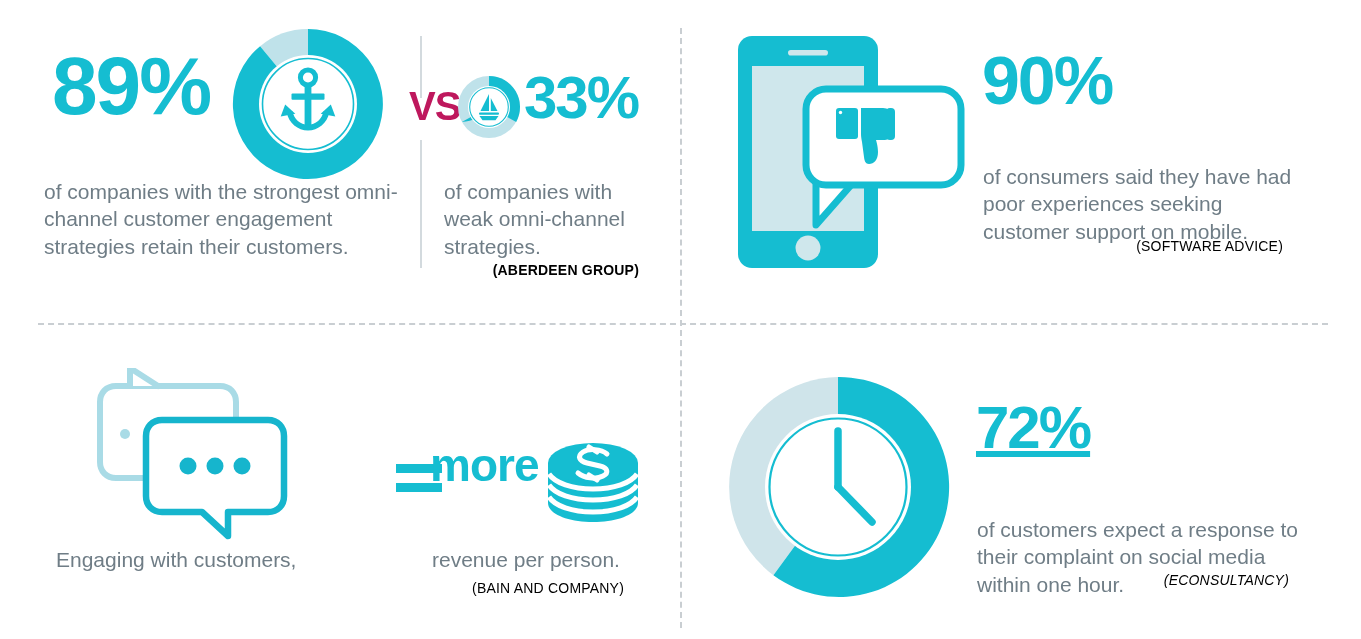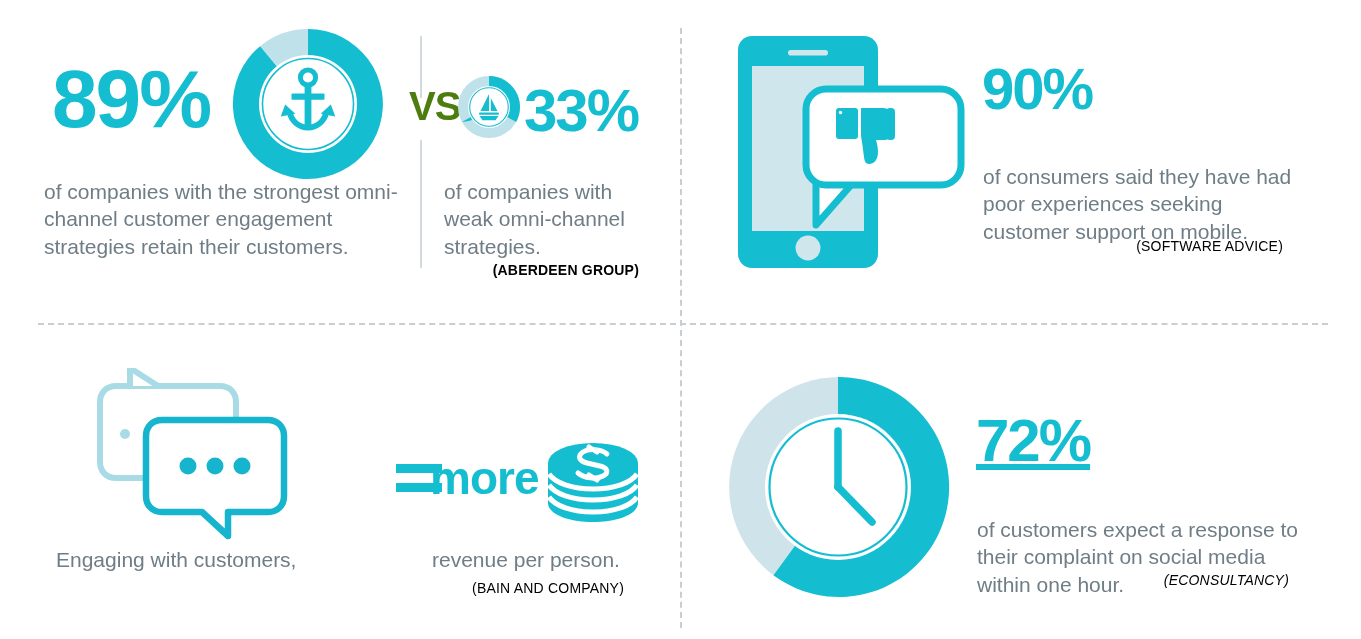--- a/index.html
+++ b/index.html
@@ -46,21 +46,20 @@
   .divider-v-solid.top    { top: 36px;  height: 62px; }
   .divider-v-solid.bottom { top: 140px; height: 128px; }
 
   
   .big-pct {
     color: #15bdd1;
     font-weight: bold;
     letter-spacing: -2px;
     line-height: 0.95;
     white-space: nowrap;
-    margin-top: 13px;
   }
   .body-text {
     color: #6f7d86;
     font-size: 21px;
     line-height: 1.30;
     font-weight: 400;
   }
   .source {
     color: #000000;
     font-size: 14px;
@@ -72,21 +71,21 @@
   
   #q1-pct89 {
     position: absolute;
     left: 52px; top: 47px;
     font-size: 82px;
   }
   #q1-donut89 { position: absolute; left: 228px; top: 24px; }
   #q1-vs {
     position: absolute;
     left: 409px; top: 84px;
-    color: #4d7c0f;
+    color: #be185d;
     font-size: 40px;
     font-weight: bold;
     letter-spacing: -1px;
   }
   #q1-donut33 { position: absolute; left: 456px; top: 74px; }
   #q1-pct33 {
     position: absolute;
     left: 524px; top: 69px;
     font-size: 60px;
   }
@@ -106,21 +105,21 @@
     width: 195px;
     text-align: right;
     font-weight: bold;
   }
 
   
   #q2-phone { position: absolute; left: 726px; top: 30px; }
   #q2-pct90 {
     position: absolute;
     left: 982px; top: 48px;
-    font-size: 58px;
+    font-size: 68px;
   }
   #q2-text {
     position: absolute;
     left: 983px; top: 163px;
     width: 320px;
   }
   #q2-source {
     position: absolute;
     left: 983px; top: 238px;
     width: 300px;

